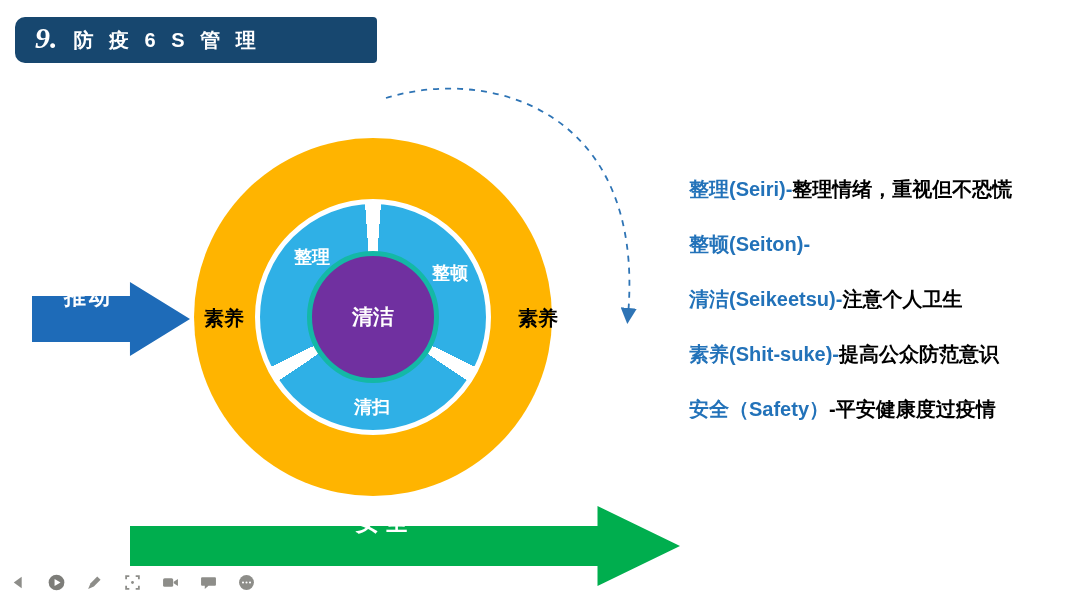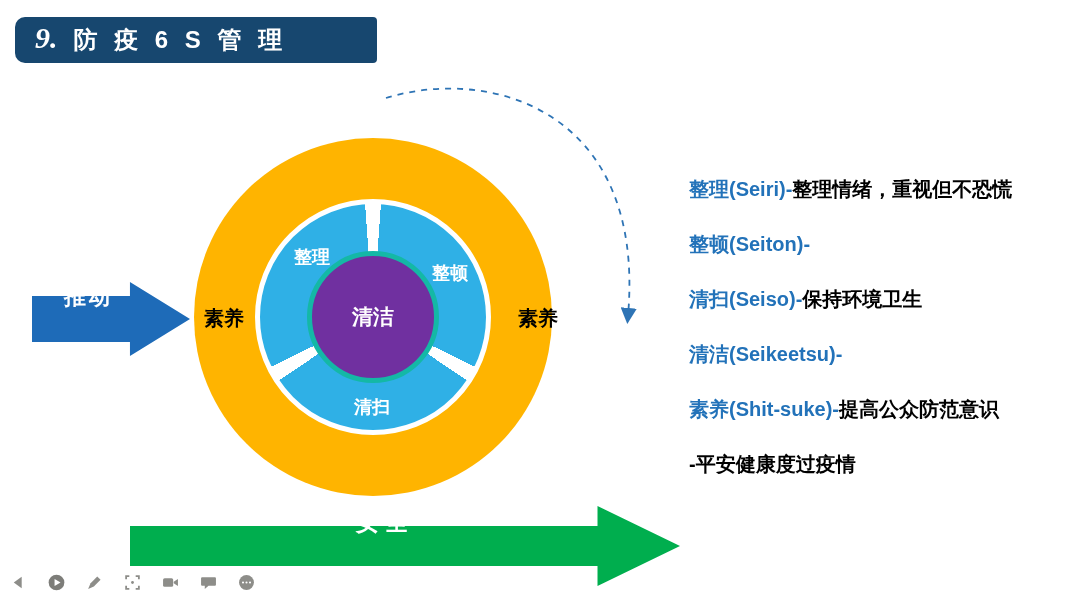--- a/index.html
+++ b/index.html
@@ -13,21 +13,21 @@
     position:absolute;left:15px;top:17px;width:362px;height:46px;
     background:#17476F;border-radius:10px 4px 4px 10px;
     display:flex;align-items:center;color:#fff;
   }
   .header-number{
     font-family:"Liberation Serif","DejaVu Serif",serif;
     font-style:italic;font-weight:bold;font-size:30px;
     padding:0 16px 4px 20px;
   }
   .header-title{
-    font-size:24px;font-weight:bold;letter-spacing:5px;white-space:nowrap;
+    font-size:20px;font-weight:bold;letter-spacing:5px;white-space:nowrap;
   }
   
   .diagram{position:absolute;left:194px;top:138px;width:358px;height:358px;}
   .outer-ring{
     position:absolute;inset:0;border-radius:50%;background:#FFB400;
   }
   .inner-disc{
     position:absolute;left:50%;top:50%;width:236px;height:236px;
     transform:translate(-50%,-50%);border-radius:50%;
     box-sizing:border-box;border:5px solid #ffffff;
@@ -132,31 +132,29 @@
 
 <div class="legend">
   <div class="legend-row">
     <span class="legend-term">整理(Seiri)-</span>
       <span class="legend-desc">整理情绪，重视但不恐慌</span>
   </div>
   <div class="legend-row">
     <span class="legend-term">整顿(Seiton)-</span>
   </div>
   <div class="legend-row">
-    <span class="legend-term">清扫(Seiso)-</span>
-      <span class="legend-desc">保持环境卫生</span>
-  </div>
-  <div class="legend-row">
     <span class="legend-term">清洁(Seikeetsu)-</span>
+      <span class="legend-desc">注意个人卫生</span>
   </div>
   <div class="legend-row">
     <span class="legend-term">素养(Shit-suke)-</span>
       <span class="legend-desc">提高公众防范意识</span>
   </div>
   <div class="legend-row">
+    <span class="legend-term">安全（Safety）</span>
       <span class="legend-desc">-平安健康度过疫情</span>
   </div>
 </div>
 
 <div class="toolbar">
   <span class="tb-icon">
     <svg viewBox="0 0 16 16">
         <path d="M11 2.5 L3.5 8 L11 13.5 Z" fill="#8d8d89"></path>
       </svg>
   </span>

